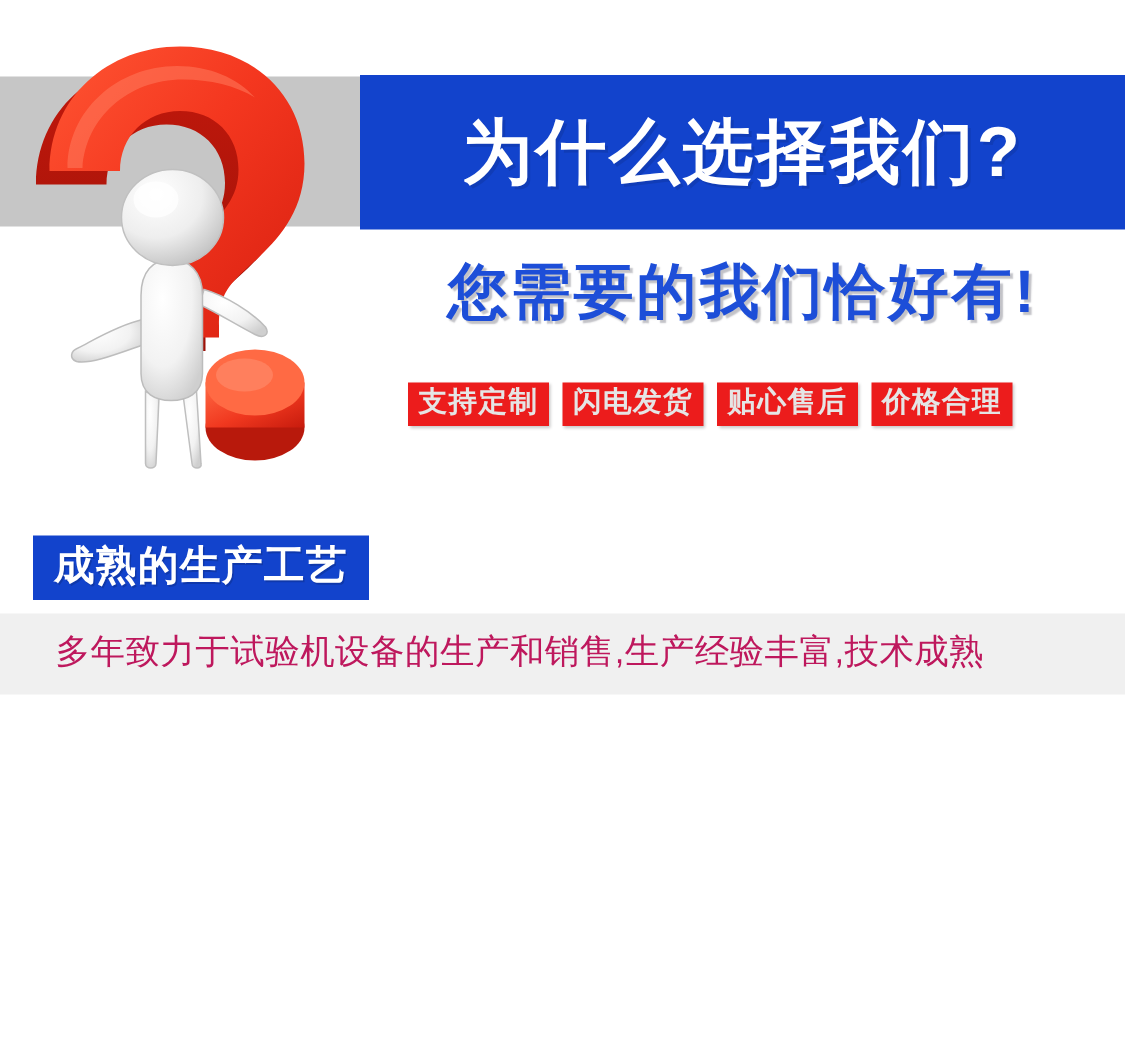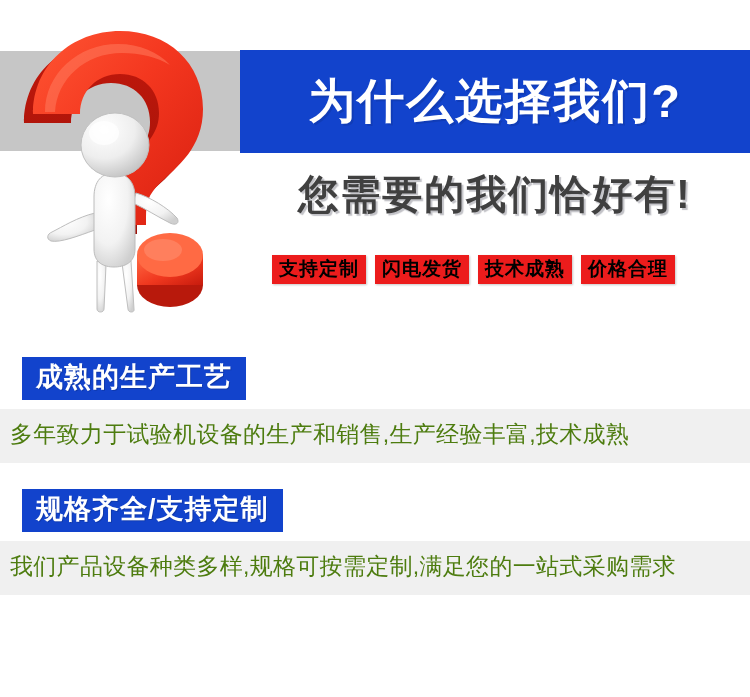--- a/index.html
+++ b/index.html
@@ -57,40 +57,40 @@
     letter-spacing: 2px;
     white-space: nowrap;
     text-shadow: 2px 2px 0 rgba(0,0,0,0.10);
   }
   .headline-sub {
     position: absolute;
     left: 255px;
     top: 150px;
     width: 480px;
     text-align: center;
-    color: #404040;
+    color: #1d4ed8;
     font-size: 40px;
     font-weight: bold;
     letter-spacing: 2px;
     white-space: nowrap;
     text-shadow: 2px 2px 1px rgba(120,120,130,0.45);
   }
 
   
   .tag-row {
     position: absolute;
     left: 272px;
     top: 238px;
     width: 468px;
     display: flex;
     gap: 9px;
   }
   .tag {
     background: #ec1c1c;
-    color: #000000;
+    color: #e5e5e5;
     font-size: 19px;
     font-weight: bold;
     letter-spacing: 1px;
     padding: 4px 7px 5px 7px;
     line-height: 1.05;
     white-space: nowrap;
     box-shadow: 1px 1px 2px rgba(0,0,0,0.22);
   }
 
   
@@ -119,24 +119,24 @@
     font-weight: bold;
     letter-spacing: 1px;
     padding: 6px 14px 8px 14px;
     margin: 0 0 0 22px;
     line-height: 1.08;
     white-space: nowrap;
     text-shadow: 1px 1px 0 rgba(0,0,0,0.16);
   }
   .feature-body {
     background: #f0f0f0;
-    color: #4d7c0f;
+    color: #be185d;
     font-size: 23px;
     line-height: 1.55;
-    padding: 8px 22px 10px 10px;
+    padding: 8px 22px 10px 37px;
     margin-top: 9px;
     letter-spacing: 0.3px;
   }
   .sp-1 { margin-top: 28px; }
   .sp-2 { margin-top: 26px; }
   .sp-3 { margin-top: 26px; }
 </style>
 </head>
 <body>
 
@@ -233,32 +233,28 @@
       </svg>
     </div>
 
     <div class="headline-main">为什么选择我们?</div>
 
     <div class="headline-sub">您需要的我们恰好有!</div>
 
     <div class="tag-row">
       <span class="tag">支持定制</span>
       <span class="tag">闪电发货</span>
-      <span class="tag">技术成熟</span>
+      <span class="tag">贴心售后</span>
       <span class="tag">价格合理</span>
     </div>
   </div>
 
   <div id="features">
 
     <div class="feature sp-1">
       <div class="feature-head">成熟的生产工艺</div>
       <div class="feature-body">多年致力于试验机设备的生产和销售,生产经验丰富,技术成熟</div>
     </div>
 
-    <div class="feature sp-2">
-      <div class="feature-head">规格齐全/支持定制</div>
-      <div class="feature-body">我们产品设备种类多样,规格可按需定制,满足您的一站式采购需求</div>
-    </div>
 
 
   </div>
 </div>
 
 </body></html>

